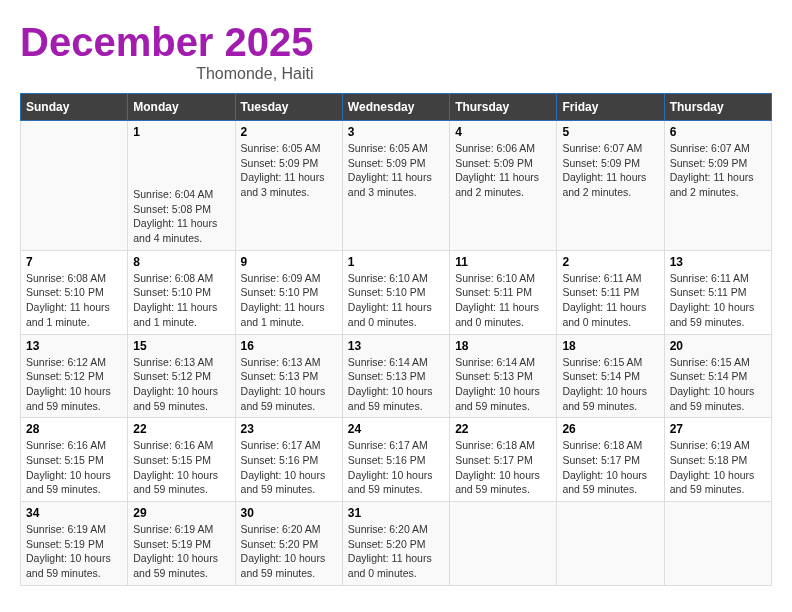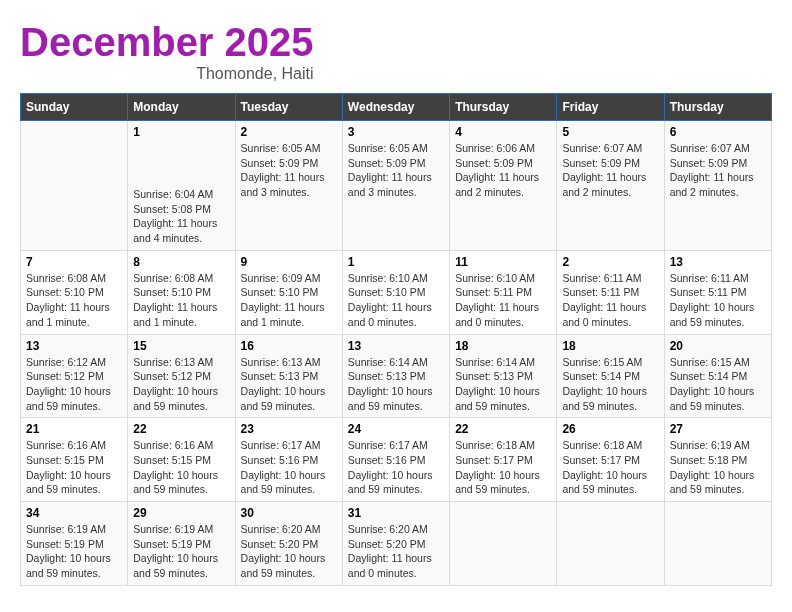--- a/index.html
+++ b/index.html
@@ -240,21 +240,21 @@
         <td>
           <span class="day-num">20</span>
           <div class="day-info" style="white-space: pre-line;">Sunrise: 6:15 AM
 Sunset: 5:14 PM
 Daylight: 10 hours
 and 59 minutes.</div>
         </td>
       </tr>
       <tr>
         <td>
-          <span class="day-num">21</span>
+          <span class="day-num">28</span>
           <div class="day-info" style="white-space: pre-line;">Sunrise: 6:16 AM
 Sunset: 5:15 PM
 Daylight: 10 hours
 and 59 minutes.</div>
         </td>
         <td>
           <span class="day-num">22</span>
           <div class="day-info" style="white-space: pre-line;">Sunrise: 6:16 AM
 Sunset: 5:15 PM
 Daylight: 10 hours

